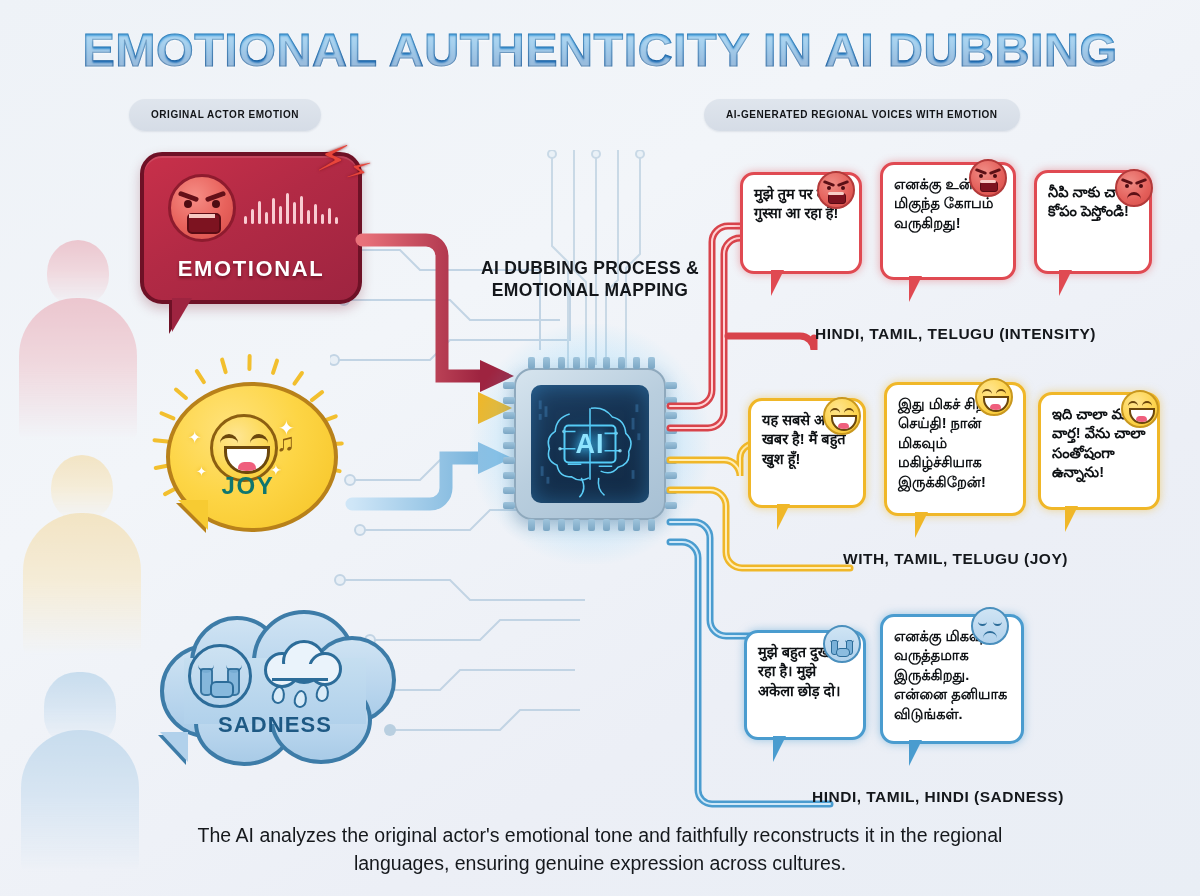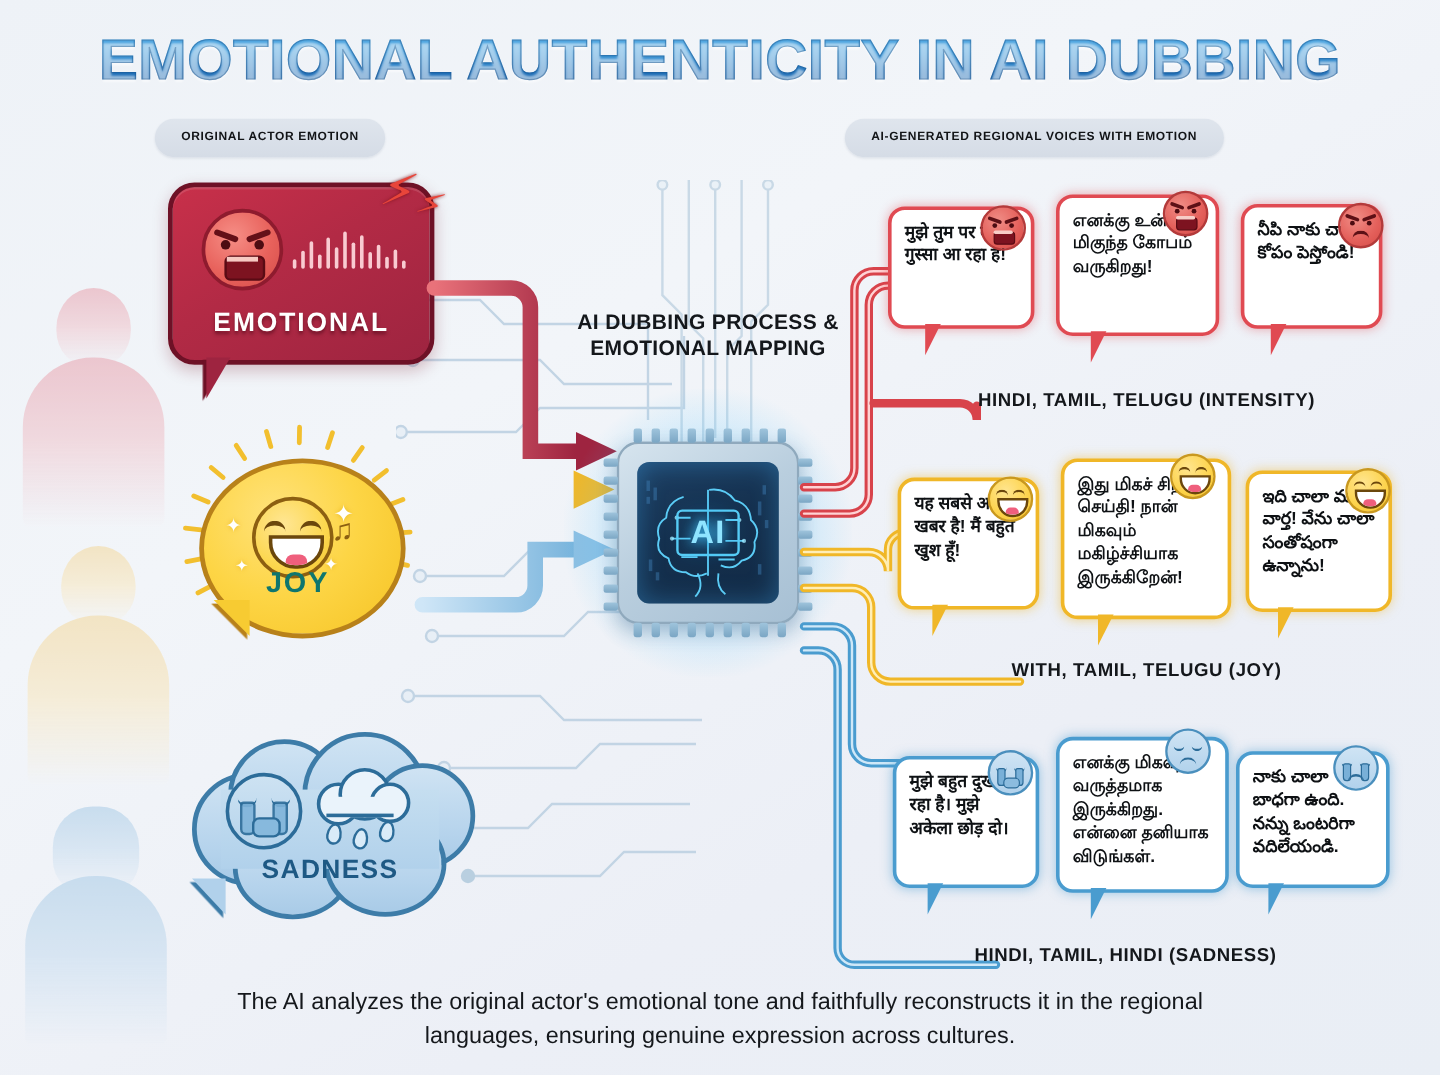--- a/index.html
+++ b/index.html
@@ -569,28 +569,17 @@
   </div>
   <div class="ob ob-blu" id="ob-s2" style="left:880px;top:614px;width:144px;height:130px;">
     <div class="txt">எனக்கு மிகவும் வருத்தமாக இருக்கிறது. என்னை தனியாக விடுங்கள்.</div>
     <div class="tail" style="left:26px;top:123px;"></div>
     <div class="emoji-badge eb-sad" style="left:88px;top:-10px;">
       <span class="se l"></span>
         <span class="se r"></span>
         <span class="frown2"></span>
     </div>
   </div>
-  <div class="ob ob-blu" id="ob-s3" style="left:1030px;top:626px;width:128px;height:114px;">
-    <div class="txt">నాకు చాలా బాధగా ఉంది. నన్ను ఒంటరిగా వదిలేయండి.</div>
-    <div class="tail" style="left:24px;top:107px;"></div>
-    <div class="emoji-badge eb-sad" style="left:78px;top:-8px;">
-      <span class="se l"></span>
-        <span class="se r"></span>
-        <span class="st l"></span>
-        <span class="st r"></span>
-      <span class="frown2"></span>
-    </div>
-  </div>
   <div class="legend" id="legend-sadness">HINDI, TAMIL, HINDI (SADNESS)</div>
 
   <div id="footer">The AI analyzes the original actor's emotional tone and faithfully reconstructs it in the regional languages, ensuring genuine expression across cultures.</div>
 
 </div>
 
 </body></html>

